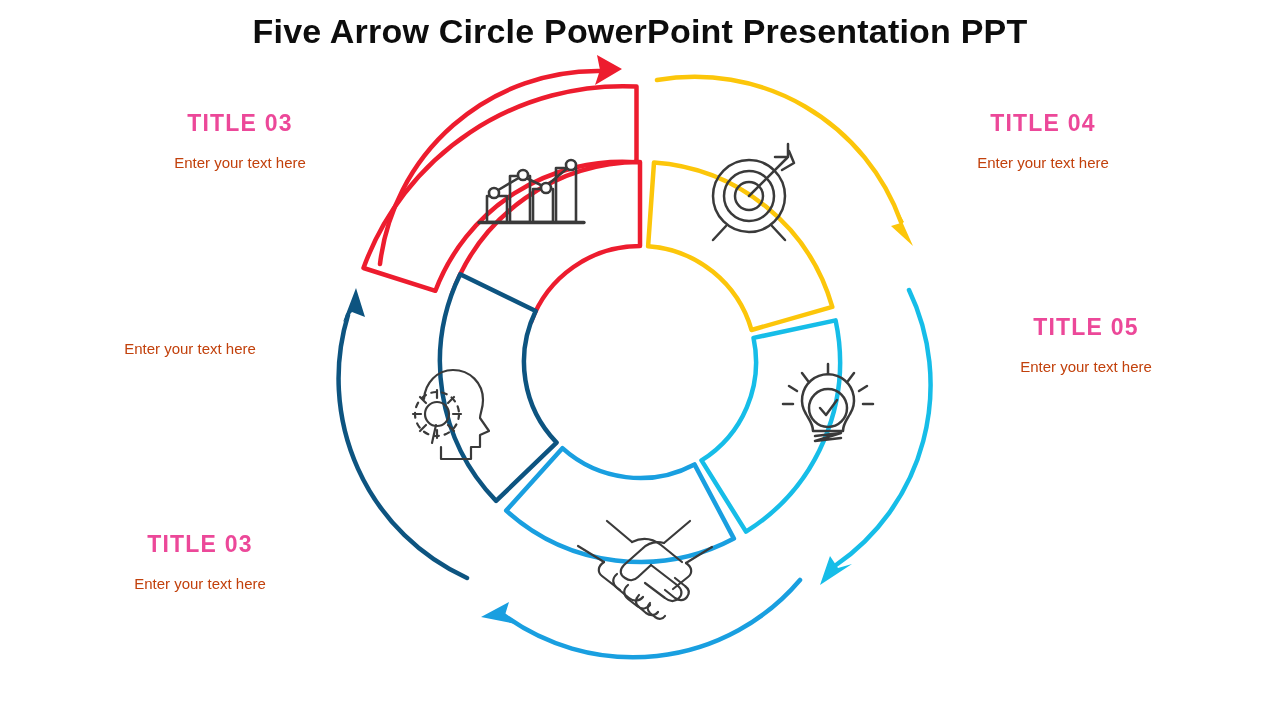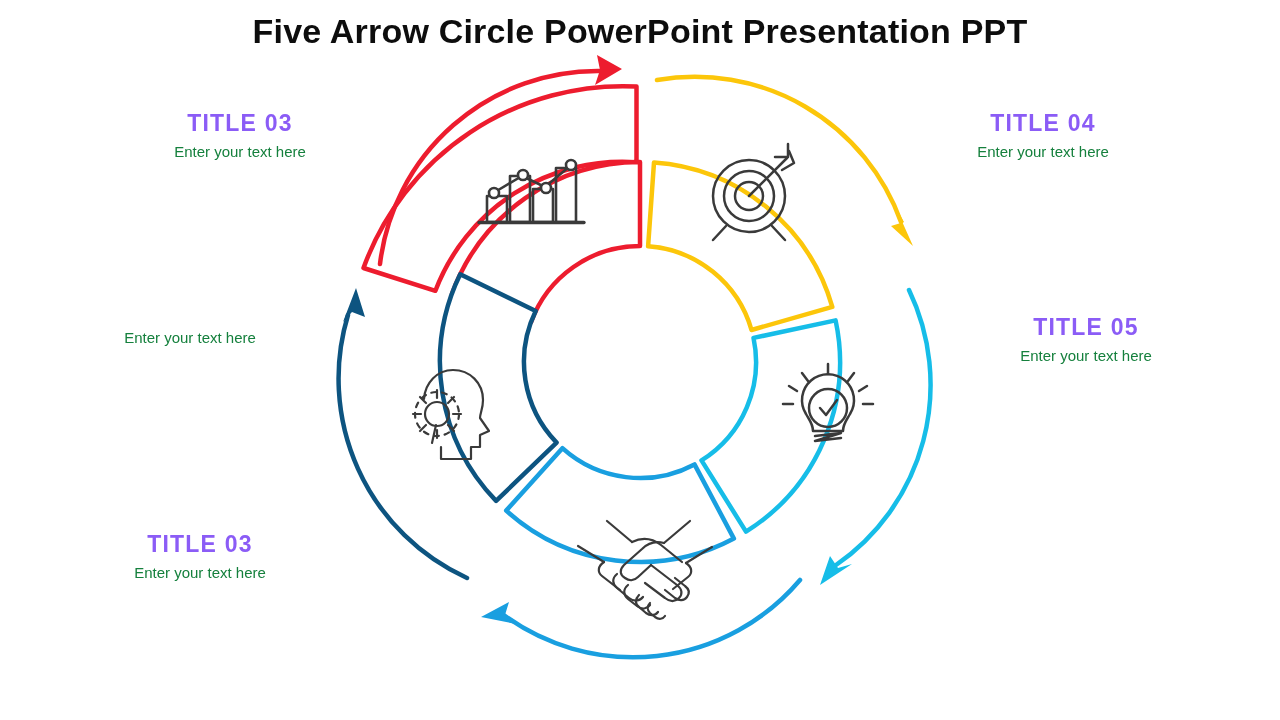--- a/index.html
+++ b/index.html
@@ -18,26 +18,26 @@
     letter-spacing:.2px;
     font-family:"Liberation Sans",sans-serif;
   }
 
   
   #wheel{position:absolute;left:0;top:0;width:1280px;height:720px;}
 
   
   .label-block{position:absolute;}
   .label-block .t{
-    font-size:23px;font-weight:bold;color:#8b5cf6;
+    font-size:23px;font-weight:bold;color:#ec4899;
     letter-spacing:1.2px;white-space:nowrap;
     font-family:"Liberation Sans",sans-serif;
   }
   .label-block .s{
-    margin-top:6px;font-size:15px;color:#15803d;
+    margin-top:17px;font-size:15px;color:#c2410c;
     white-space:nowrap;font-weight:normal;
     font-family:"Liberation Sans",sans-serif;
   }
   .label-block.right{text-align:center;}
   .label-block.left{text-align:center;}
 
   #lbl-03{left:105px;top:110px;width:270px;}
   #lbl-02{left:55px;top:323px;width:270px;}
   #lbl-01{left:65px;top:531px;width:270px;}
   #lbl-04{left:908px;top:110px;width:270px;text-align:center;}

